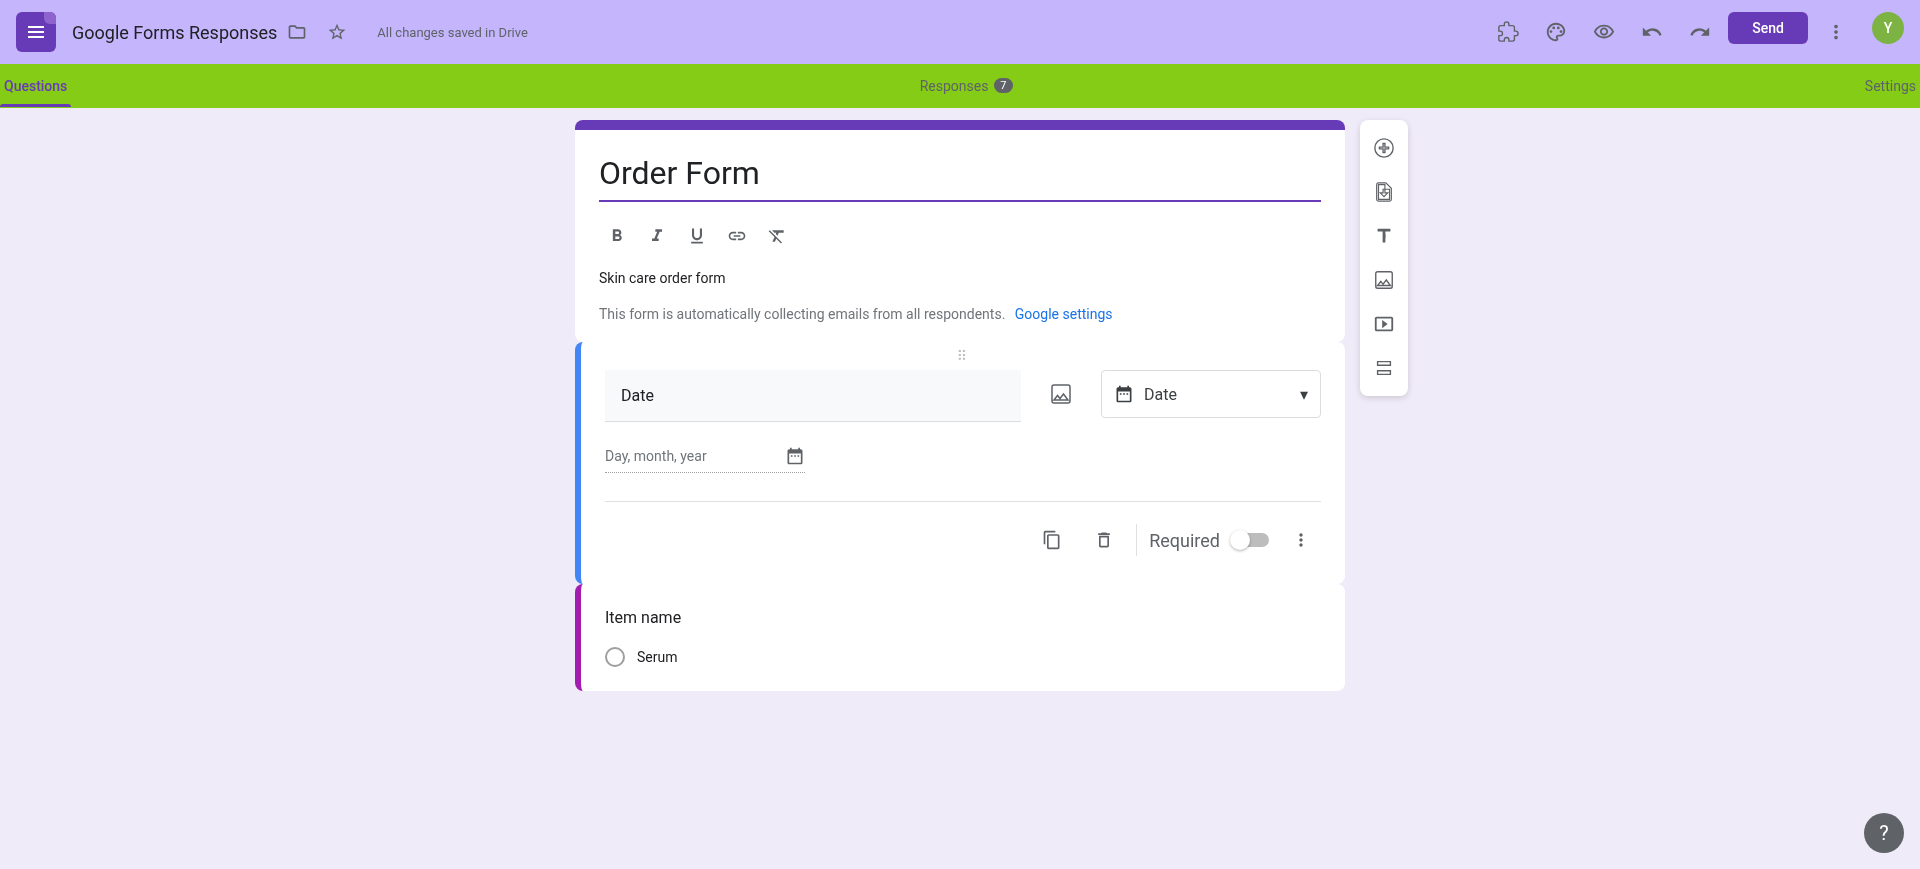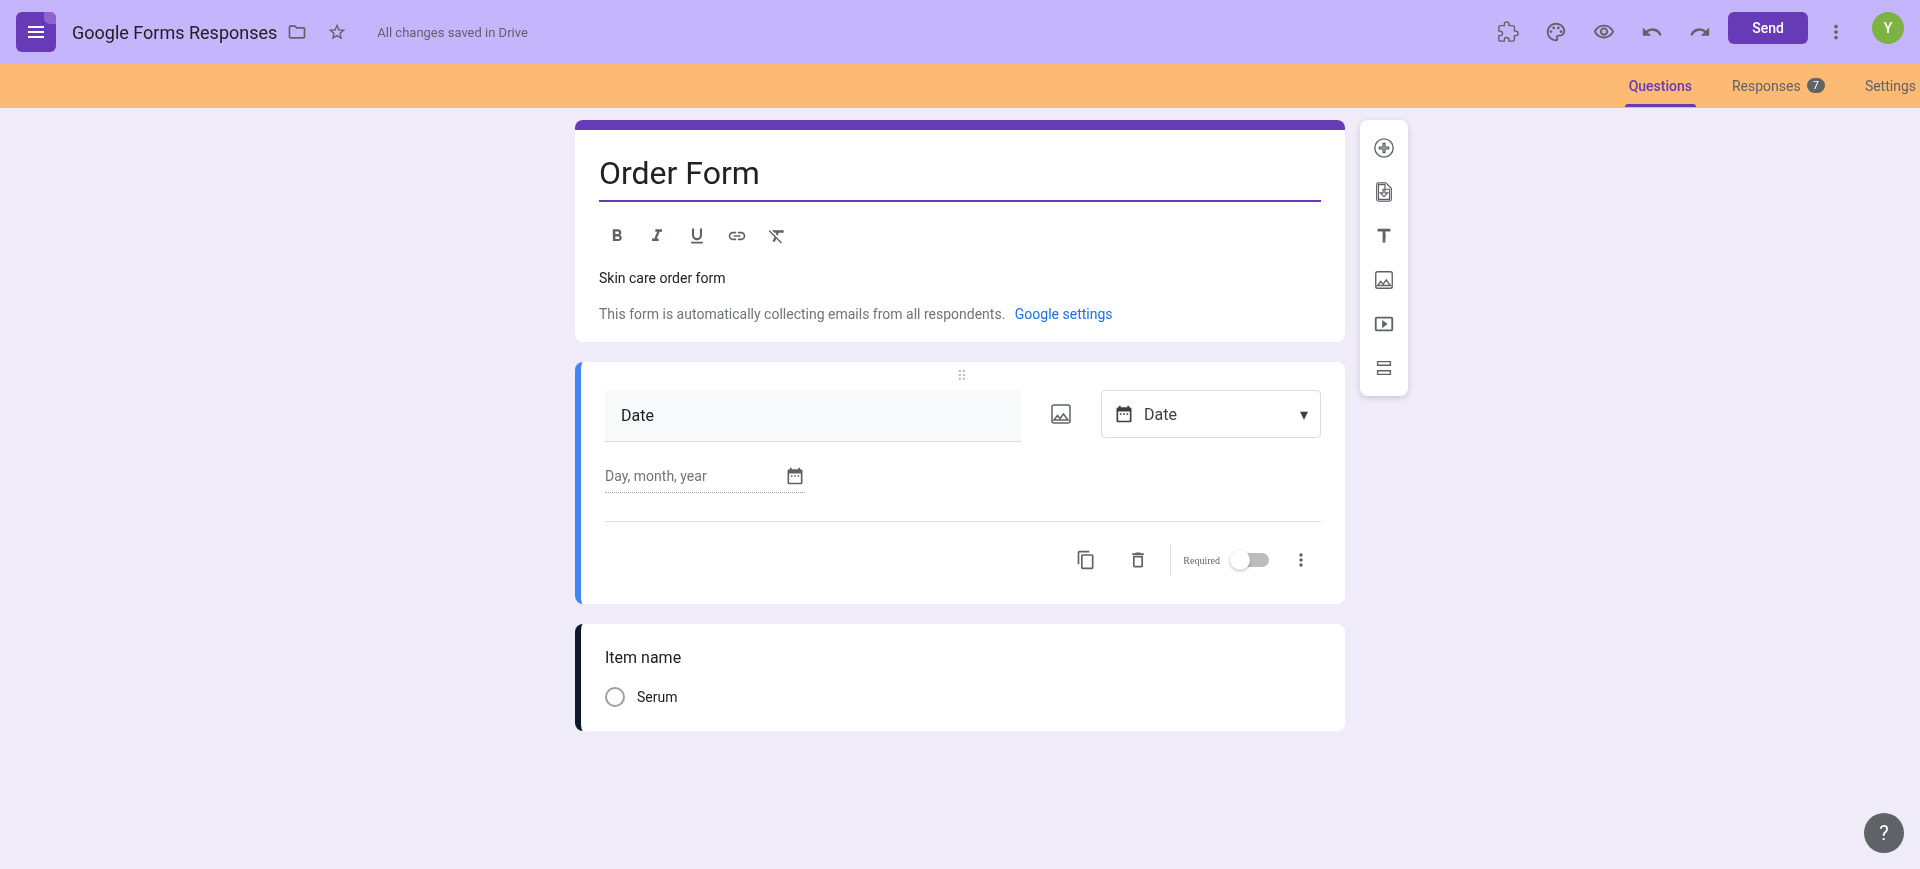--- a/index.html
+++ b/index.html
@@ -12,58 +12,58 @@
 .logo-lines { display: flex; flex-direction: column; gap: 3px; }
 .logo-lines span { width: 16px; height: 2px; background: #fff; display: block; }
 .doc-title { font-size: 18px; color: #202124; margin-left: 16px; }
 .header-icon { width: 40px; height: 40px; display: flex; align-items: center; justify-content: center; color: #5f6368; cursor: pointer; border-radius: 50%; }
 .save-status { font-size: 13px; color: #5f6368; margin-left: 20px; }
 .header-right { margin-left: auto; display: flex; align-items: flex-start; gap: 8px; }
 .send-btn { background: #673ab7; color: #fff; padding: 8px 24px; border-radius: 6px; font-size: 14px; font-weight: 500; border: none; cursor: pointer; }
 .avatar { width: 32px; height: 32px; border-radius: 50%; background: #7cb342; color: #fff; display: flex; align-items: center; justify-content: center; font-size: 14px; font-weight: 500; margin-left: 8px; }
 
 
-.tabs { background: #fdba74; display: flex; justify-content: flex-end; gap: 32px; height: 44px; border-bottom: 1px solid transparent; }
+.tabs { background: #84cc16; display: flex; justify-content: space-between; gap: 32px; height: 44px; border-bottom: 1px solid transparent; }
 .tab { display: flex; align-items: center; gap: 6px; color: #5f6368; font-size: 14px; cursor: pointer; position: relative; padding: 0 4px; }
 .tab.active { color: #673ab7; font-weight: 500; }
 .tab.active::after { content: ''; position: absolute; bottom: 0; left: 0; right: 0; height: 3px; background: #673ab7; border-radius: 3px 3px 0 0; }
 .badge { background: #5f6368; color: #fff; border-radius: 10px; padding: 1px 6px; font-size: 11px; }
 
 
 .main { display: flex; justify-content: center; padding: 12px 0 40px; position: relative; }
 .form-container { width: 770px; }
 
 
-.card { background: #fff; border-radius: 8px; margin-bottom: 20px; position: relative; }
+.card { background: #fff; border-radius: 8px; margin-bottom: 0; position: relative; }
 .title-card { border-top: 10px solid #673ab7; padding: 24px 24px 20px; }
 .form-title { font-size: 32px; color: #202124; border-bottom: 2px solid #673ab7; padding-bottom: 8px; margin-bottom: 8px; }
 .toolbar { display: flex; gap: 4px; padding: 8px 0 16px; }
 .tool-btn { width: 36px; height: 36px; display: flex; align-items: center; justify-content: center; color: #5f6368; cursor: pointer; border-radius: 4px; }
 .form-desc { font-size: 14px; color: #202124; margin-bottom: 20px; }
 .collect-note { font-size: 14px; color: #70757a; }
 .change-link { color: #1a73e8; cursor: pointer; margin-left: 6px; }
 
 
 .question-card { border-left: 6px solid #4285f4; padding: 24px; }
 .drag-handle { text-align: center; color: #bdbdbd; margin: -18px 0 6px; cursor: grab; font-size: 14px; letter-spacing: 2px; }
 .q-row { display: flex; gap: 16px; align-items: flex-start; justify-content: space-between; }
 .q-title-input { flex: 1; background: #f8f9fa; border: none; border-bottom: 1px solid #dadce0; padding: 16px; font-size: 16px; color: #202124; outline: none; }
 .img-btn { width: 48px; height: 48px; display: flex; align-items: center; justify-content: center; color: #5f6368; cursor: pointer; }
 .type-select { width: 220px; height: 48px; border: 1px solid #dadce0; border-radius: 4px; display: flex; align-items: center; padding: 0 12px; gap: 10px; color: #3c4043; cursor: pointer; }
 .type-select .arrow { margin-left: auto; }
 .date-preview { display: flex; align-items: center; gap: 8px; margin-top: 24px; border-bottom: 1px dotted #9e9e9e; width: 200px; padding-bottom: 6px; color: #70757a; font-size: 14px; }
 .q-footer { display: flex; align-items: center; justify-content: flex-end; gap: 12px; margin-top: 28px; padding-top: 18px; border-top: 1px solid #e0e0e0; }
 .footer-icon { width: 40px; height: 40px; display: flex; align-items: center; justify-content: center; color: #5f6368; cursor: pointer; border-radius: 50%; }
 .vdiv { width: 1px; height: 32px; background: #e0e0e0; }
-.req-label { font-size: 10px; color: #5f6368; font-family: Liberation Serif, serif; }
+.req-label { font-size: 18px; color: #5f6368; }
 .toggle { width: 37px; height: 14px; background: #bdbdbd; border-radius: 8px; position: relative; cursor: pointer; }
 .toggle::after { content: ''; position: absolute; width: 20px; height: 20px; background: #fff; border-radius: 50%; top: -3px; left: -2px; box-shadow: 0 1px 3px rgba(0,0,0,0.3); }
 
 
-.item-card { border-left: 6px solid #0f172a; padding: 24px; }
+.item-card { border-left: 6px solid #a21caf; padding: 24px; }
 .item-title { font-size: 16px; color: #202124; margin-bottom: 20px; }
 .option-row { display: flex; align-items: center; gap: 12px; }
 .radio { width: 20px; height: 20px; border: 2px solid #9e9e9e; border-radius: 50%; }
 .option-text { font-size: 14px; color: #202124; }
 
 
 .side-toolbar { position: absolute; background: #fff; border-radius: 8px; box-shadow: 0 2px 6px rgba(0,0,0,0.15); padding: 8px 4px; display: flex; flex-direction: column; gap: 4px; }
 .side-btn { width: 40px; height: 40px; display: flex; align-items: center; justify-content: center; color: #5f6368; cursor: pointer; border-radius: 50%; }
 
 

